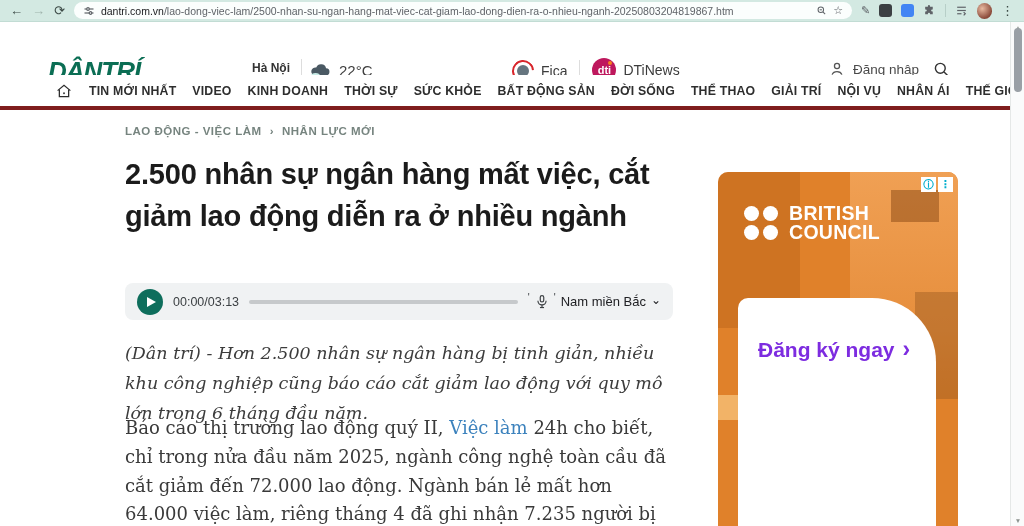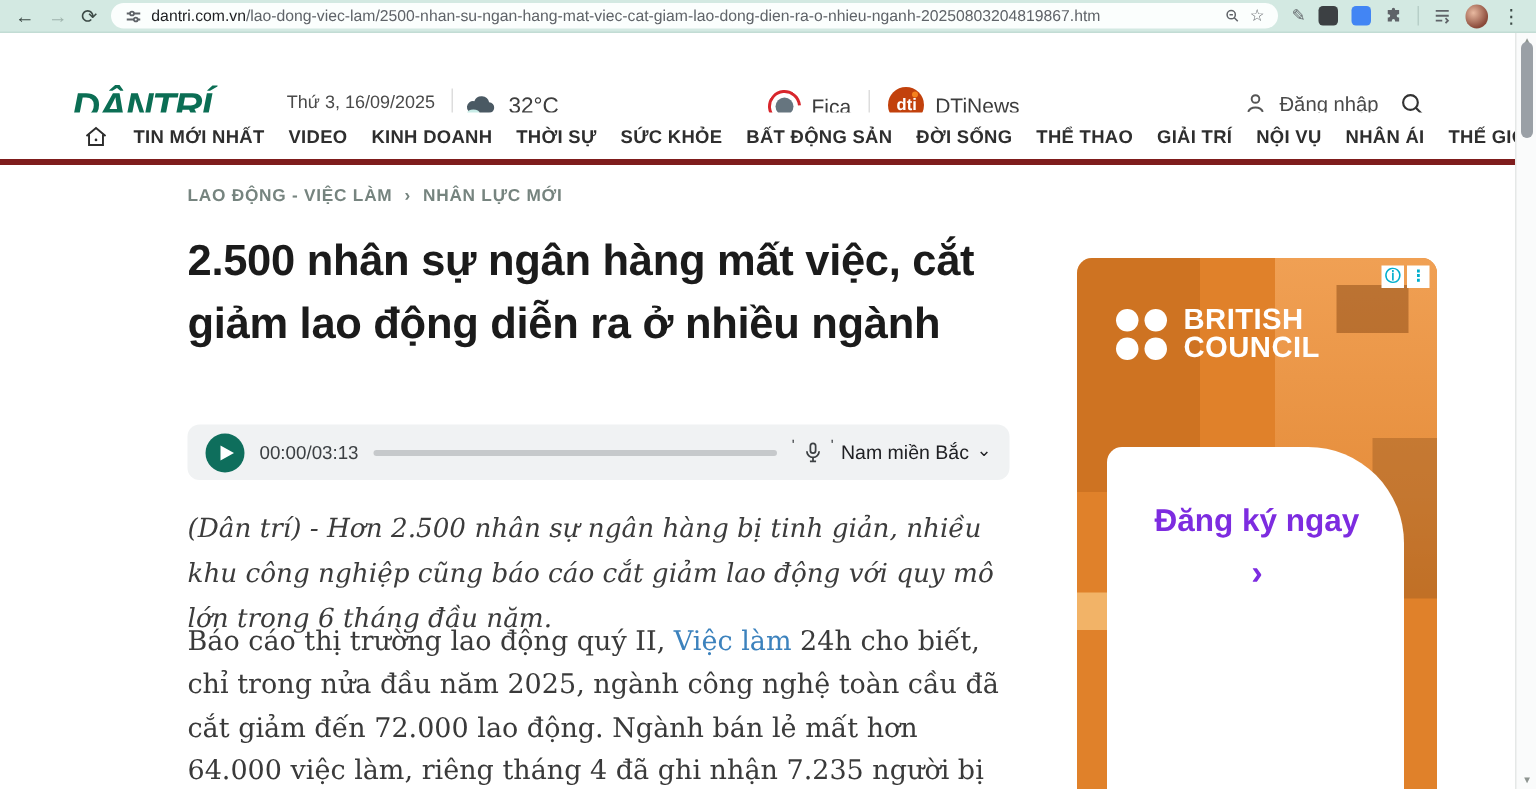--- a/index.html
+++ b/index.html
@@ -45,21 +45,21 @@
   .vdiv { position:absolute; width:1px; height:26px; background:#ddd; top:37px; }
   .weather { position:absolute; left:308px; top:38px; display:flex; align-items:center; gap:7px; }
   .temp { font-size:15px; color:#3e3e3e; }
   .partners { position:absolute; left:512px; top:36px; display:flex; align-items:flex-end; gap:12px; }
   .partner { display:flex; align-items:center; gap:7px; cursor:pointer; }
   .partner-label { font-size:14px; color:#3c3c3c; }
   .fica-icon { position:relative; width:22px; height:22px; display:inline-block; }
   .fica-ring { position:absolute; inset:0; border-radius:50%;
     border:2.5px solid #d8262c; border-right-color:transparent; transform:rotate(40deg); }
   .fica-globe { position:absolute; inset:5px; border-radius:50%; background:#66757f; }
-  .dti-icon { position:relative; width:24px; height:24px; border-radius:50%; background:#c2410c;
+  .dti-icon { position:relative; width:24px; height:24px; border-radius:50%; background:#be185d;
     color:#fff; font-weight:800; font-size:11px; display:flex; align-items:center; justify-content:center; }
   .dti-dot { position:absolute; right:4px; top:3px; width:4px; height:4px; border-radius:50%; background:#f5821f; }
   .login { position:absolute; left:828px; top:38px; display:flex; align-items:center; gap:7px; cursor:pointer; }
   .login-label { font-size:13.5px; color:#4a4a4a; }
   .search-btn { position:absolute; left:932px; top:38px; cursor:pointer; }
 
   
   .nav {
     position:absolute; top:75px; left:0; right:14px; height:35px;
     display:flex; align-items:center; gap:16px; padding-left:55px;
@@ -115,21 +115,21 @@
   .ad-badge { width:15px; height:15px; background:#fff; color:#00aecd;
     font-size:10.5px; line-height:15px; text-align:center; font-weight:700; cursor:pointer; }
   .bc-logo { position:absolute; top:32px; left:26px; display:flex; align-items:center; gap:11px; }
   .bc-dots { display:grid; grid-template-columns:15px 15px; grid-auto-rows:15px; gap:4px; }
   .bc-dot { width:15px; height:15px; border-radius:50%; background:#fff; }
   .bc-name { color:#fff; font-weight:700; font-size:19.5px; line-height:.95; letter-spacing:.3px; }
   .ad-panel { position:absolute; left:20px; top:126px; width:198px; height:240px;
     background:#fff; border-radius:10px 64px 0 0; padding:28px 18px 0 20px; }
   .ad-headline { font-size:25.5px; font-weight:800; line-height:1.34; letter-spacing:-.3px; color:#2a175e; }
   .ad-cta { margin-top:10px; display:flex; align-items:center; gap:8px;
-    font-size:21px; font-weight:800; color:#7d2ce0; cursor:pointer;flex-direction:column; }
+    font-size:21px; font-weight:800; color:#7d2ce0; cursor:pointer; }
   .ad-cta-arrow { font-size:23px; font-weight:700; }
 
   
   .scrollbar { position:absolute; right:0; top:22px; bottom:0; width:14px;
     background:#fafbfb; border-left:1px solid #e5e8e7; z-index:6; }
   .sb-arrow { position:absolute; left:0; width:14px; text-align:center;
     font-size:6.5px; color:#8d9490; cursor:pointer; }
   .sb-up { top:2px; } .sb-down { bottom:2px; }
   .sb-thumb { position:absolute; top:6px; left:3px; width:8px; height:64px;
     background:#9aa0a6; border-radius:4px; cursor:pointer; }
@@ -182,31 +182,32 @@
           <path d="M16 15l3 3-3 3"></path>
       </svg>
     </span>
     <span class="chrome-avatar"></span>
     <span class="chrome-btn">⋮</span>
   </div>
 
   <div class="site-header">
     <div class="logo">DÂNTRÍ</div>
     <div class="hdr-date">
+      <div class="loc">Hà Nội</div>
       <div>Thứ 3, 16/09/2025</div>
     </div>
     <div class="vdiv" style="left:301px"></div>
     <div class="weather">
       <span>
         <svg width="24" height="20" viewBox="0 0 26 20">
           <path fill="#4a5963" d="M8 16a4.4 4.4 0 1 1 .9-8.7A5.6 5.6 0 0 1 19.6 8a3.9 3.9 0 0 1-.5 7.8z"></path>
           <ellipse cx="8.2" cy="16" rx="4.6" ry="2.8" fill="#c8ece7"></ellipse>
         </svg>
       </span>
-      <span class="temp">32°C</span>
+      <span class="temp">22°C</span>
     </div>
     <div class="partners">
       <span class="partner">
         <span class="fica-icon">
             <span class="fica-ring"></span>
             <span class="fica-globe"></span>
           </span>
         <span class="partner-label">Fica</span>
       </span>
       <div class="vdiv" style="position:static;height:22px"></div>

